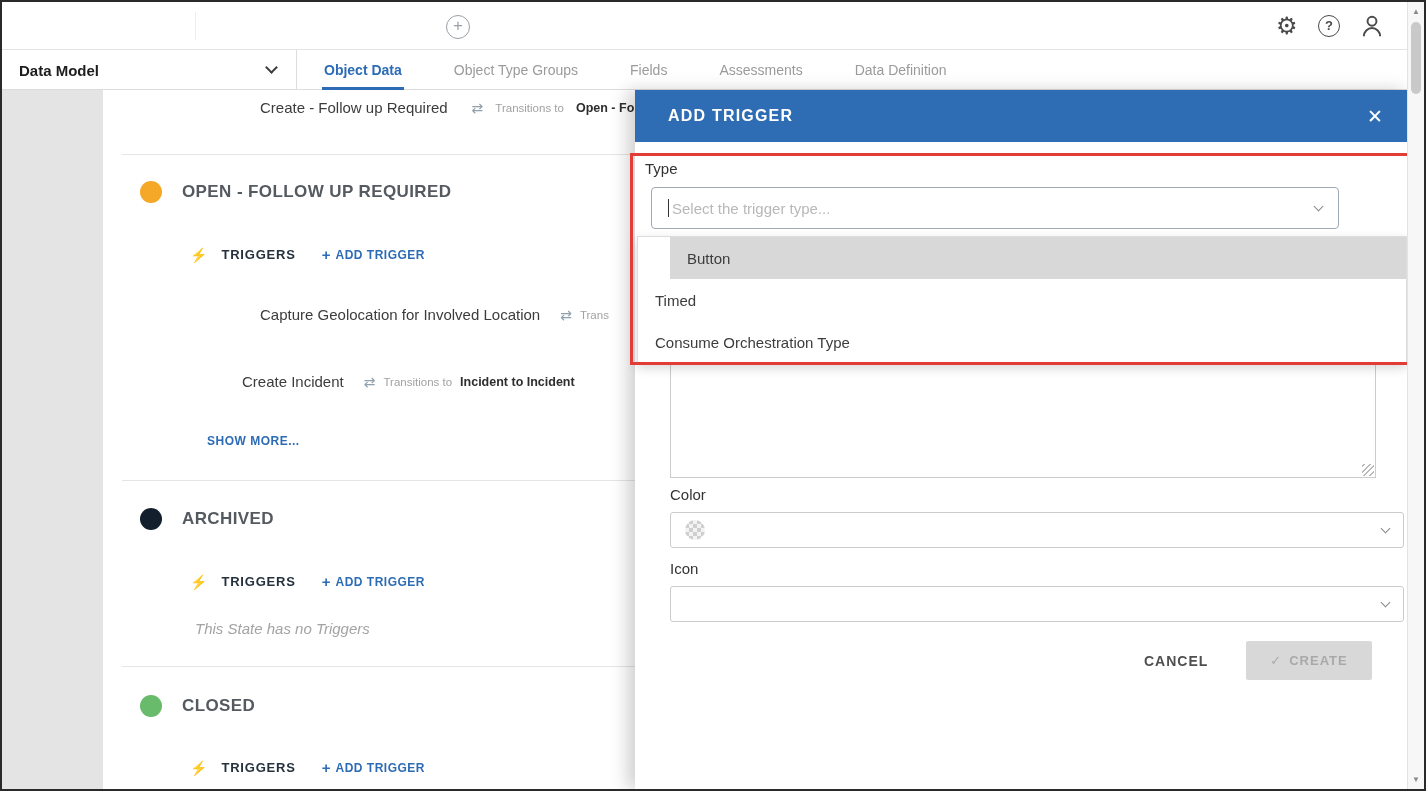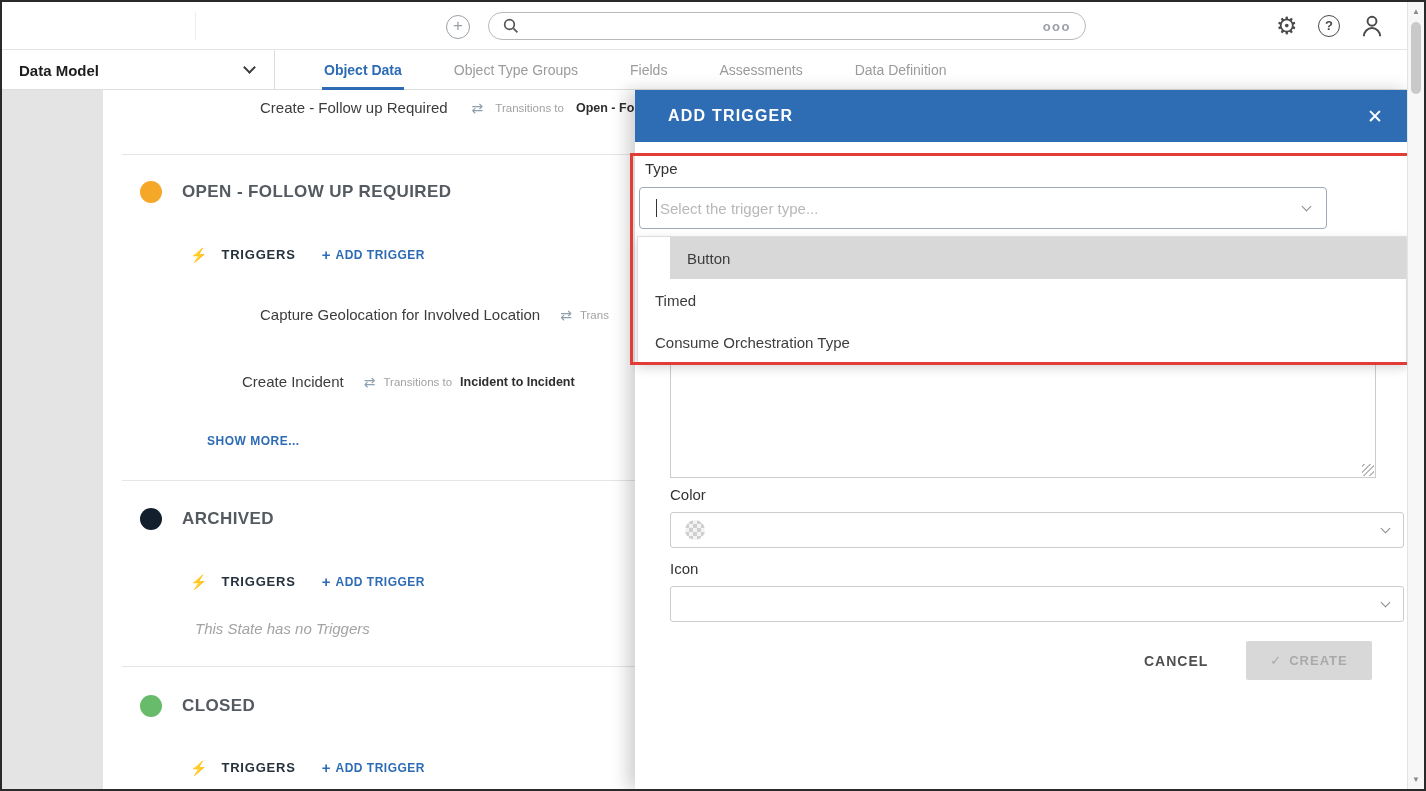--- a/index.html
+++ b/index.html
@@ -29,21 +29,21 @@
   .help {
     position: absolute; left: 1316px; top: 13px; width: 22px; height: 22px;
     border: 1.7px solid #4a4a4a; border-radius: 50%; color: #4a4a4a;
     font-size: 13px; font-weight: bold; line-height: 19px; text-align: center; cursor: pointer;
   }
   .user { position: absolute; left: 1357px; top: 11px; cursor: pointer; }
 
   
   .nav { position: absolute; top: 48px; left: 0; right: 17px; height: 40px; background: #fff; border-bottom: 1px solid #ddd; }
   .datamodel {
-    position: absolute; left: 0; top: 0; width: 273px; height: 40px;
+    position: absolute; left: 0; top: 0; width: 295px; height: 40px;
     border-right: 1px solid #ddd; display: flex; align-items: center;
     justify-content: space-between; padding: 0 20px 0 17px; cursor: pointer;
   }
   .dm-label { font-size: 15px; font-weight: bold; color: #1d1d1d; }
   .chev { width: 9px; height: 9px; border-right: 2px solid #3c3c3c; border-bottom: 2px solid #3c3c3c; transform: rotate(45deg); margin-top: -5px; }
   .tabs { position: absolute; left: 322px; top: 0; height: 40px; display: flex; gap: 52px; }
   .tab { position: relative; height: 40px; display: flex; align-items: center; font-size: 14px; color: #9b9b9b; cursor: pointer; white-space: nowrap; }
   .tab.active { color: #2d6cb5; font-weight: bold; }
   .tab.active::after { content: ""; position: absolute; left: -2px; right: -2px; bottom: 0; height: 3px; background: #2d6cb5; }
 
@@ -90,21 +90,21 @@
   .modal-header {
     position: absolute; left: 0; top: 0; right: 0; height: 52px; background: #2e6db4;
     display: flex; align-items: center; justify-content: space-between; padding: 0 28px 0 33px;
   }
   .modal-title { color: #fff; font-size: 16px; font-weight: bold; letter-spacing: 1.2px; }
   .modal-close { color: #fff; font-size: 19px; cursor: pointer; }
 
   .m-label { position: absolute; font-size: 15px; color: #333; }
   .type-label { left: 10px; top: 70px; }
   .type-select {
-    position: absolute; left: 4px; top: 97px; width: 688px; height: 42px;
+    position: absolute; left: 16px; top: 97px; width: 688px; height: 42px;
     border: 1.5px solid #9fa8b5; border-radius: 4px; background: #fff;
     display: flex; align-items: center; padding: 4px 16px; cursor: pointer;
   }
   .caret { width: 1px; height: 18px; background: #333; margin-right: 3px; }
   .ph { font-size: 15px; color: #b8b8b8; }
   .chev-sm { width: 7px; height: 7px; border-right: 1.6px solid #8a8a8a; border-bottom: 1.6px solid #8a8a8a; transform: rotate(45deg); margin-top: -4px; }
   .type-select .chev-sm { margin-left: auto; }
 
   .options {
     position: absolute; left: 2px; top: 146px; width: 770px; background: #fff;
@@ -163,28 +163,20 @@
   .sb-thumb { position: absolute; left: 3px; right: 3px; top: 20px; height: 72px; background: #c9c9c9; border-radius: 6px; cursor: grab; }
 </style>
 </head>
 <body>
 
 <div class="screen">
 
   <header class="topbar">
     <div class="logo-divider"></div>
     <div class="plus-btn">+</div>
-    <div class="searchbar">
-      <svg width="16" height="16" viewBox="0 0 16 16">
-        <circle cx="6.5" cy="6.5" r="4.8" fill="none" stroke="#555" stroke-width="1.7"></circle>
-        <line x1="10.4" y1="10.4" x2="14.4" y2="14.4" stroke="#555" stroke-width="1.7"></line>
-      </svg>
-      <input class="search-input" placeholder="" style="">
-      <span class="more-dots">ooo</span>
-    </div>
     <div class="gear">⚙</div>
     <div class="help">?</div>
     <svg class="user" width="26" height="26" viewBox="0 0 24 24">
       <circle cx="12" cy="7.6" r="4.1" fill="none" stroke="#4a4a4a" stroke-width="1.8"></circle>
       <path d="M4.5,21.5 c0-4.2,3.4-7.6,7.5-7.6 s7.5,3.4,7.5,7.6" fill="none" stroke="#4a4a4a" stroke-width="1.8"></path>
     </svg>
   </header>
 
   <nav class="nav">
     <div class="datamodel">

